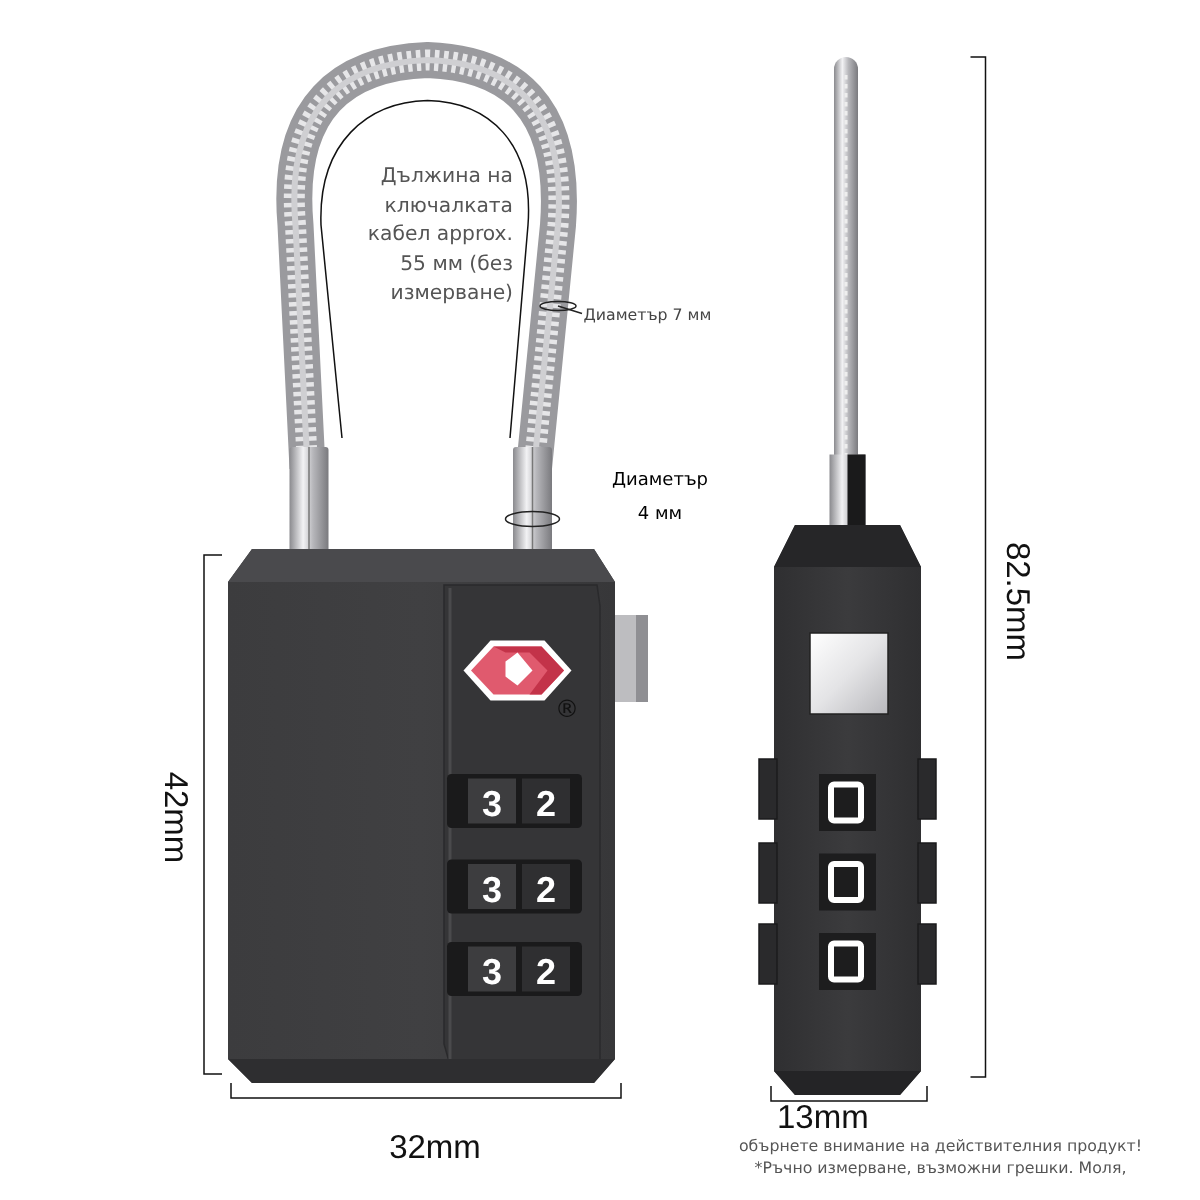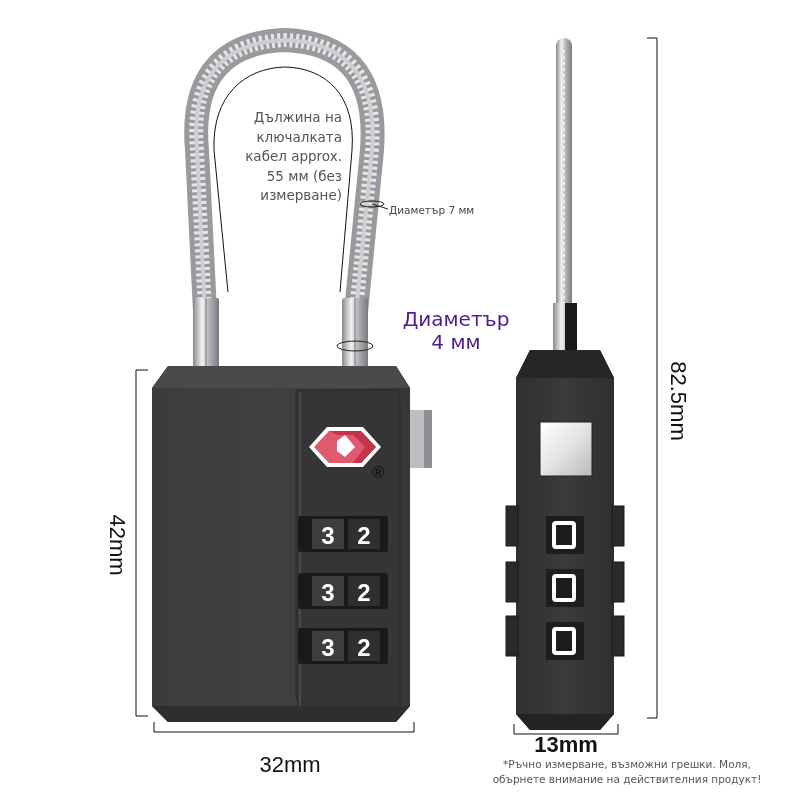--- a/index.html
+++ b/index.html
@@ -3,28 +3,28 @@
 <meta charset="utf-8">
 <style>
   html, body { margin: 0; padding: 0; background: #ffffff; }
   body { width: 800px; height: 800px; position: relative; overflow: hidden;
          font-family: "DejaVu Sans", "Liberation Sans", sans-serif; color: #222; }
   .abs { position: absolute; }
   svg.scene { position: absolute; left: 0; top: 0; }
   .note-cable { left: 222px; top: 108px; width: 120px; text-align: right;
                 font-size: 13.5px; line-height: 19.5px; color: #555; }
   .note-d3 { left: 389px; top: 204px; font-size: 10.5px; color: #444; white-space: nowrap; }
-  .note-d4 { left: 400px; top: 308px; width: 112px; text-align: center;
-             font-size: 20px; line-height: 23px; color: #4c1d95; }
+  .note-d4 { left: 384px; top: 308px; width: 112px; text-align: center;
+             font-size: 12px; line-height: 23px; color: #000000; }
   .dim { font-family: "Liberation Sans", sans-serif; font-size: 22px; color: #111; background: #fff; }
   .dim-h { transform: rotate(90deg); transform-origin: center; white-space: nowrap; }
   .dim-42 { left: 82px; top: 532px; width: 70px; text-align: center; }
   .dim-825 { left: 628px; top: 388px; width: 100px; text-align: center; }
   .dim-32 { left: 240px; top: 733px; width: 100px; text-align: center; margin-top: 19px; }
-  .dim-13 { left: 518px; top: 732px; width: 96px; text-align: center; background: transparent; font-weight: bold; }
+  .dim-13 { left: 518px; top: 732px; width: 96px; text-align: left; background: transparent; }
   .disclaimer { left: 462px; top: 757px; width: 330px; text-align: center;
                 font-size: 10.5px; line-height: 15px; color: #555; }
   .digit { font-family: "Liberation Sans", sans-serif; font-weight: bold; fill: #fff; }
 </style>
 </head>
 <body>
 
 <svg class="scene" width="800" height="800" viewBox="0 0 800 800">
   <defs>
     <linearGradient id="steelV" x1="0" x2="1" y1="0" y2="0">
@@ -178,15 +178,15 @@
   <div>Диаметър</div>
   <div>4 мм</div>
 </div>
 
 <div class="abs dim dim-h dim-42">42mm</div>
 <div class="abs dim dim-h dim-825">82.5mm</div>
 <div class="abs dim dim-32">32mm</div>
 <div class="abs dim dim-13">13mm</div>
 
 <div class="abs disclaimer">
+  <div>обърнете внимание на действителния продукт!</div>
   <div>*Ръчно измерване, възможни грешки. Моля,</div>
-  <div>обърнете внимание на действителния продукт!</div>
 </div>
 
 </body></html>

